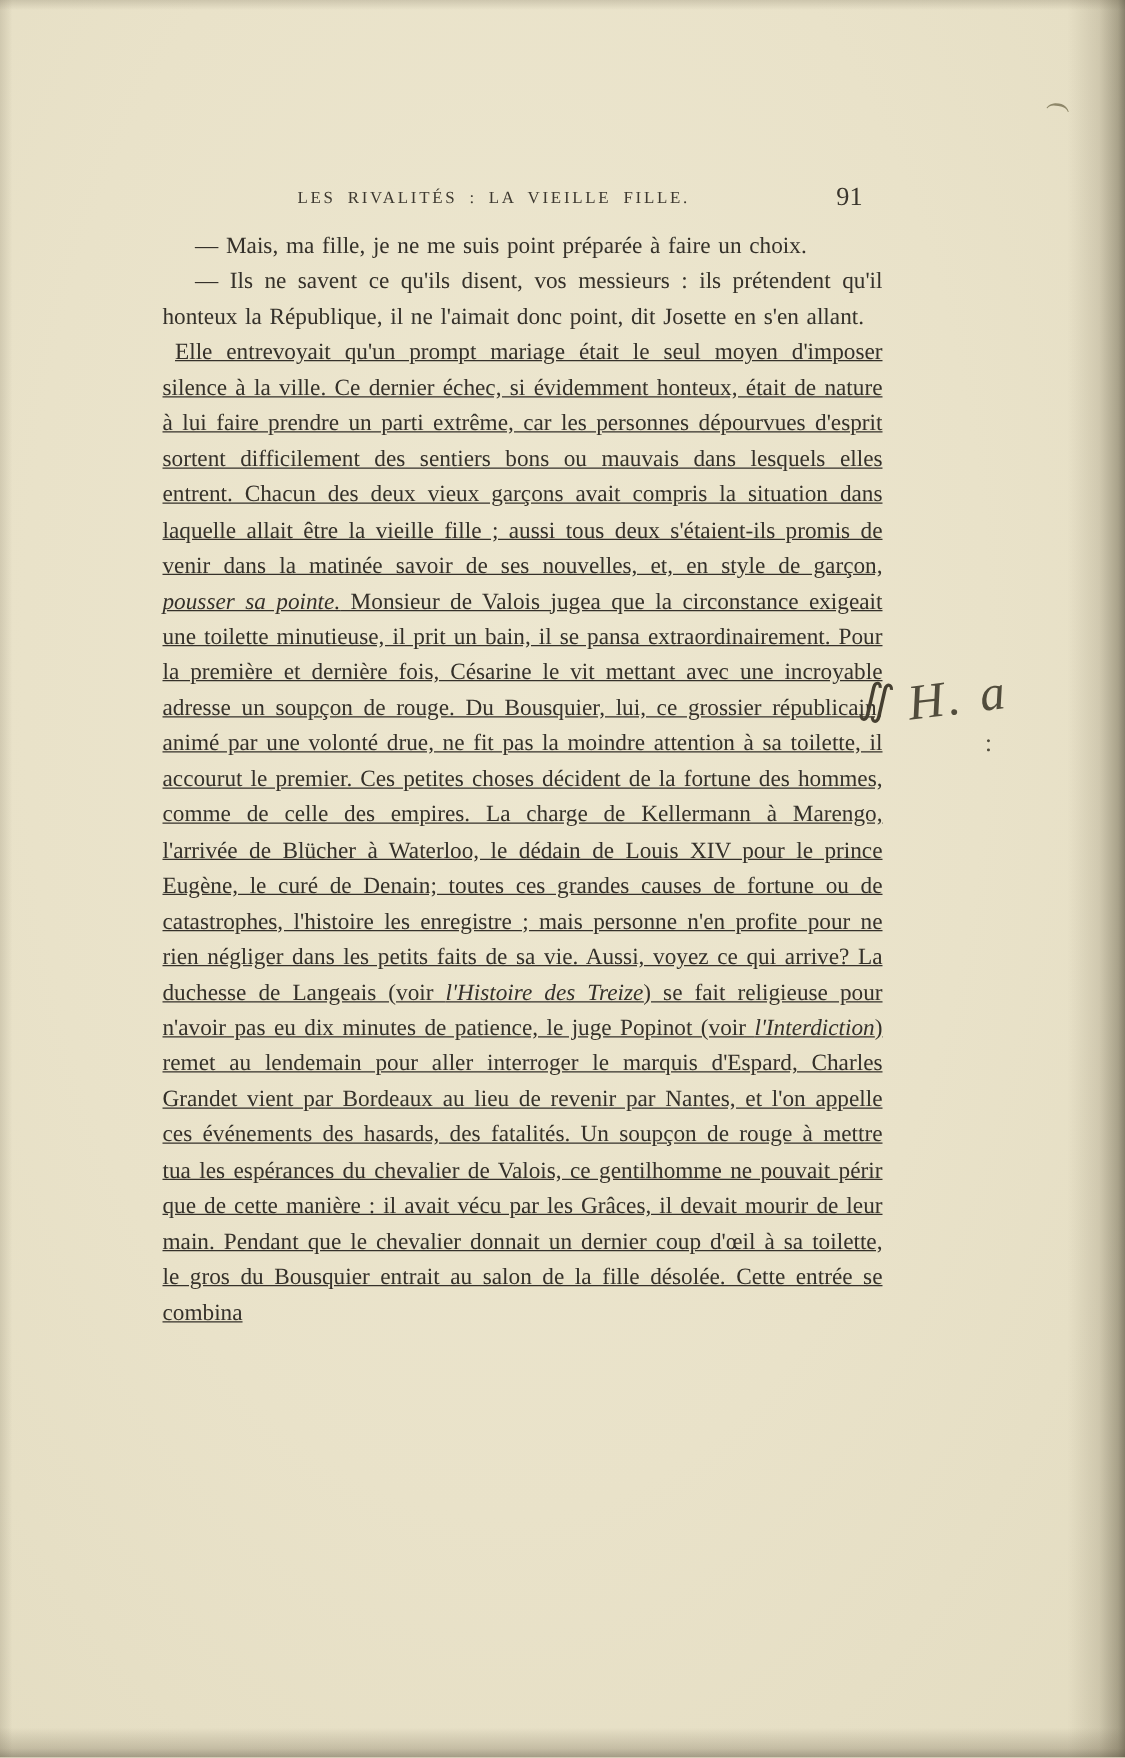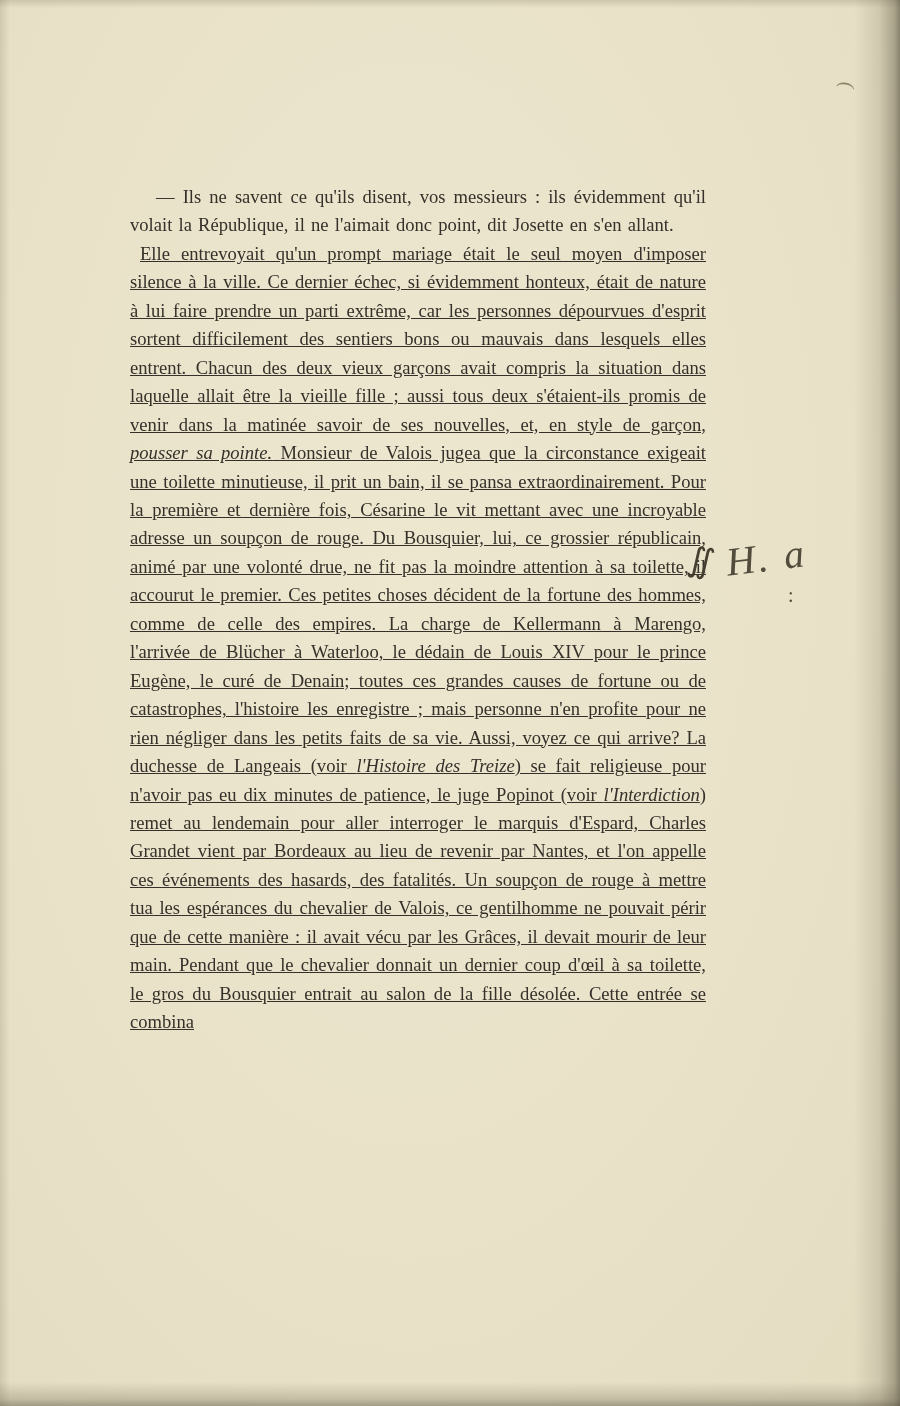--- a/index.html
+++ b/index.html
@@ -75,23 +75,28 @@
 
 <div class="page">
 
   <div class="edge-top"></div>
   <div class="edge-left"></div>
   <div class="edge-right"></div>
   <div class="edge-bottom"></div>
 
   <span class="corner-mark">(</span>
 
+  <div class="header">
+    <span class="running-title">LES RIVALITÉS : LA VIEILLE FILLE.</span>
+    <span class="page-number">91</span>
+  </div>
 
   <div class="text-body">
-      <p class="para dialogue"><span>— Ils ne savent ce qu'ils disent, vos messieurs : ils évidemment qu'il volait la République, il ne l'aimait donc point, dit Josette en s'en allant.</span></p>
+      <p class="para dialogue"><span>— Mais, ma fille, je ne me suis point préparée à faire un choix.</span></p>
+      <p class="para dialogue"><span>— Ils ne savent ce qu'ils disent, vos messieurs : ils prétendent qu'il honteux la République, il ne l'aimait donc point, dit Josette en s'en allant.</span></p>
       <p class="para narrative"><span>Elle entrevoyait qu'un prompt mariage était le seul moyen d'imposer silence à la ville. Ce dernier échec, si évidemment honteux, était de nature à lui faire prendre un parti extrême, car les personnes dépourvues d'esprit sortent difficilement des sentiers bons ou mauvais dans lesquels elles entrent. Chacun des deux vieux garçons avait compris la situation dans laquelle allait être la vieille fille ; aussi tous deux s'étaient-ils promis de venir dans la matinée savoir de ses nouvelles, et, en style de garçon, </span><span class="italic">pousser sa pointe.</span><span> Monsieur de Valois jugea que la circonstance exigeait une toilette minutieuse, il prit un bain, il se pansa extraordinairement. Pour la première et dernière fois, Césarine le vit mettant avec une incroyable adresse un soupçon de rouge. Du Bousquier, lui, ce grossier républicain, animé par une volonté drue, ne fit pas la moindre attention à sa toilette, il accourut le premier. Ces petites choses décident de la fortune des hommes, comme de celle des empires. La charge de Kellermann à Marengo, l'arrivée de Blücher à Waterloo, le dédain de Louis XIV pour le prince Eugène, le curé de Denain; toutes ces grandes causes de fortune ou de catastrophes, l'histoire les enregistre ; mais personne n'en profite pour ne rien négliger dans les petits faits de sa vie. Aussi, voyez ce qui arrive? La duchesse de Langeais (voir </span><span class="italic">l'Histoire des Treize</span><span>) se fait religieuse pour n'avoir pas eu dix minutes de patience, le juge Popinot (voir </span><span class="italic">l'Interdiction</span><span>) remet au lendemain pour aller interroger le marquis d'Espard, Charles Grandet vient par Bordeaux au lieu de revenir par Nantes, et l'on appelle ces événements des hasards, des fatalités. Un soupçon de rouge à mettre tua les espérances du chevalier de Valois, ce gentilhomme ne pouvait périr que de cette manière : il avait vécu par les Grâces, il devait mourir de leur main. Pendant que le chevalier donnait un dernier coup d'œil à sa toilette, le gros du Bousquier entrait au salon de la fille désolée. Cette entrée se combina</span></p>
     </div>
 
   <span class="inline-mark">∬</span>
   <span class="margin-note">H. a</span>
   <span class="margin-note-dots">:</span>
 
 </div>
 
 </body></html>

